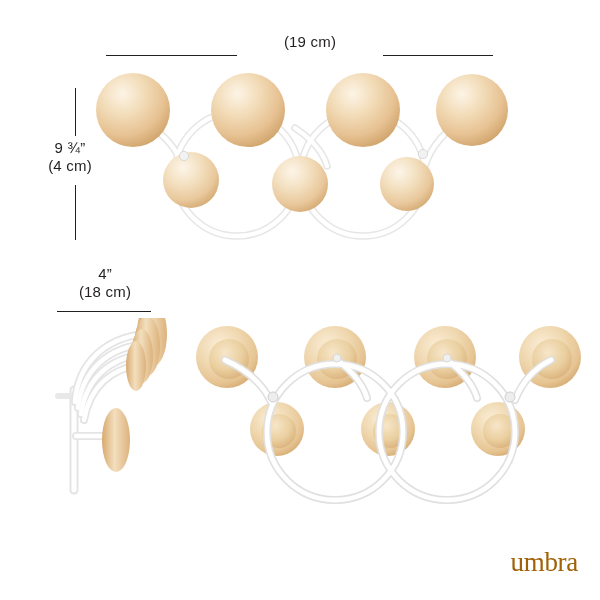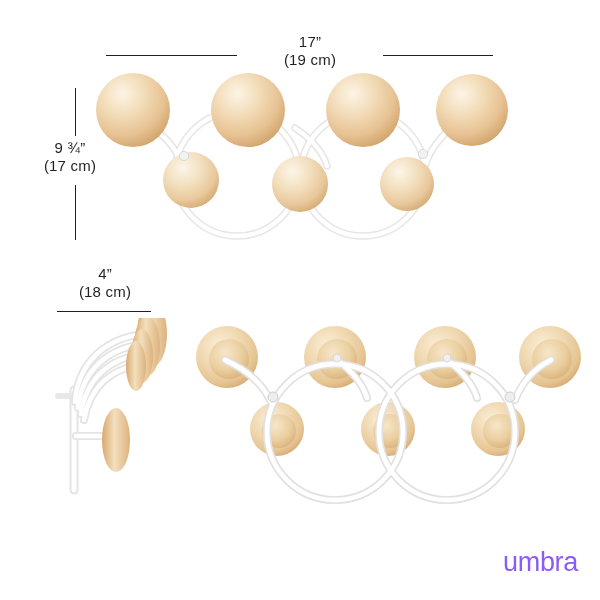--- a/index.html
+++ b/index.html
@@ -92,29 +92,28 @@
   }
 </style>
 </head>
 <body style="background: rgb(255, 255, 255);">
 
 <div class="stage">
 
   <div class="rule-h" id="rule-width-left"></div>
   <div class="rule-h" id="rule-width-right"></div>
   <div class="dim-label" id="dim-width-label">
-    <span class="l1">17”</span>
     <span class="l2">(19 cm)</span>
   </div>
 
   <div class="rule-v" id="rule-height-top"></div>
   <div class="rule-v" id="rule-height-bottom"></div>
   <div class="dim-label" id="dim-height-label">
     <span class="l1">9 ¾”</span>
-    <span class="l2">(17 cm)</span>
+    <span class="l2">(4 cm)</span>
   </div>
 
   <div class="dim-label" id="dim-depth-label">
     <span class="l1">4”</span>
     <span class="l2">(18 cm)</span>
   </div>
   <div class="rule-h" id="rule-depth"></div>
 
   <svg class="art" id="art-front-view" viewBox="0 0 415 175">
     <defs>
@@ -282,15 +281,15 @@
     </g>
 
     <g>
       <circle cx="78" cy="75" r="5" fill="#ededed" stroke="#cfcfcf" stroke-width="1"></circle>
       <circle cx="315" cy="75" r="5" fill="#ededed" stroke="#cfcfcf" stroke-width="1"></circle>
       <circle cx="142" cy="36" r="4" fill="#f0f0f0" stroke="#d5d5d5" stroke-width="0.9"></circle>
       <circle cx="252" cy="36" r="4" fill="#f0f0f0" stroke="#d5d5d5" stroke-width="0.9"></circle>
     </g>
   </svg>
 
-  <div id="brand-logo" style="color: #8b5cf6;">umbra</div>
+  <div id="brand-logo" style="color: #a16207; font-family: Liberation Serif, serif;">umbra</div>
 
 </div>
 
 </body></html>

